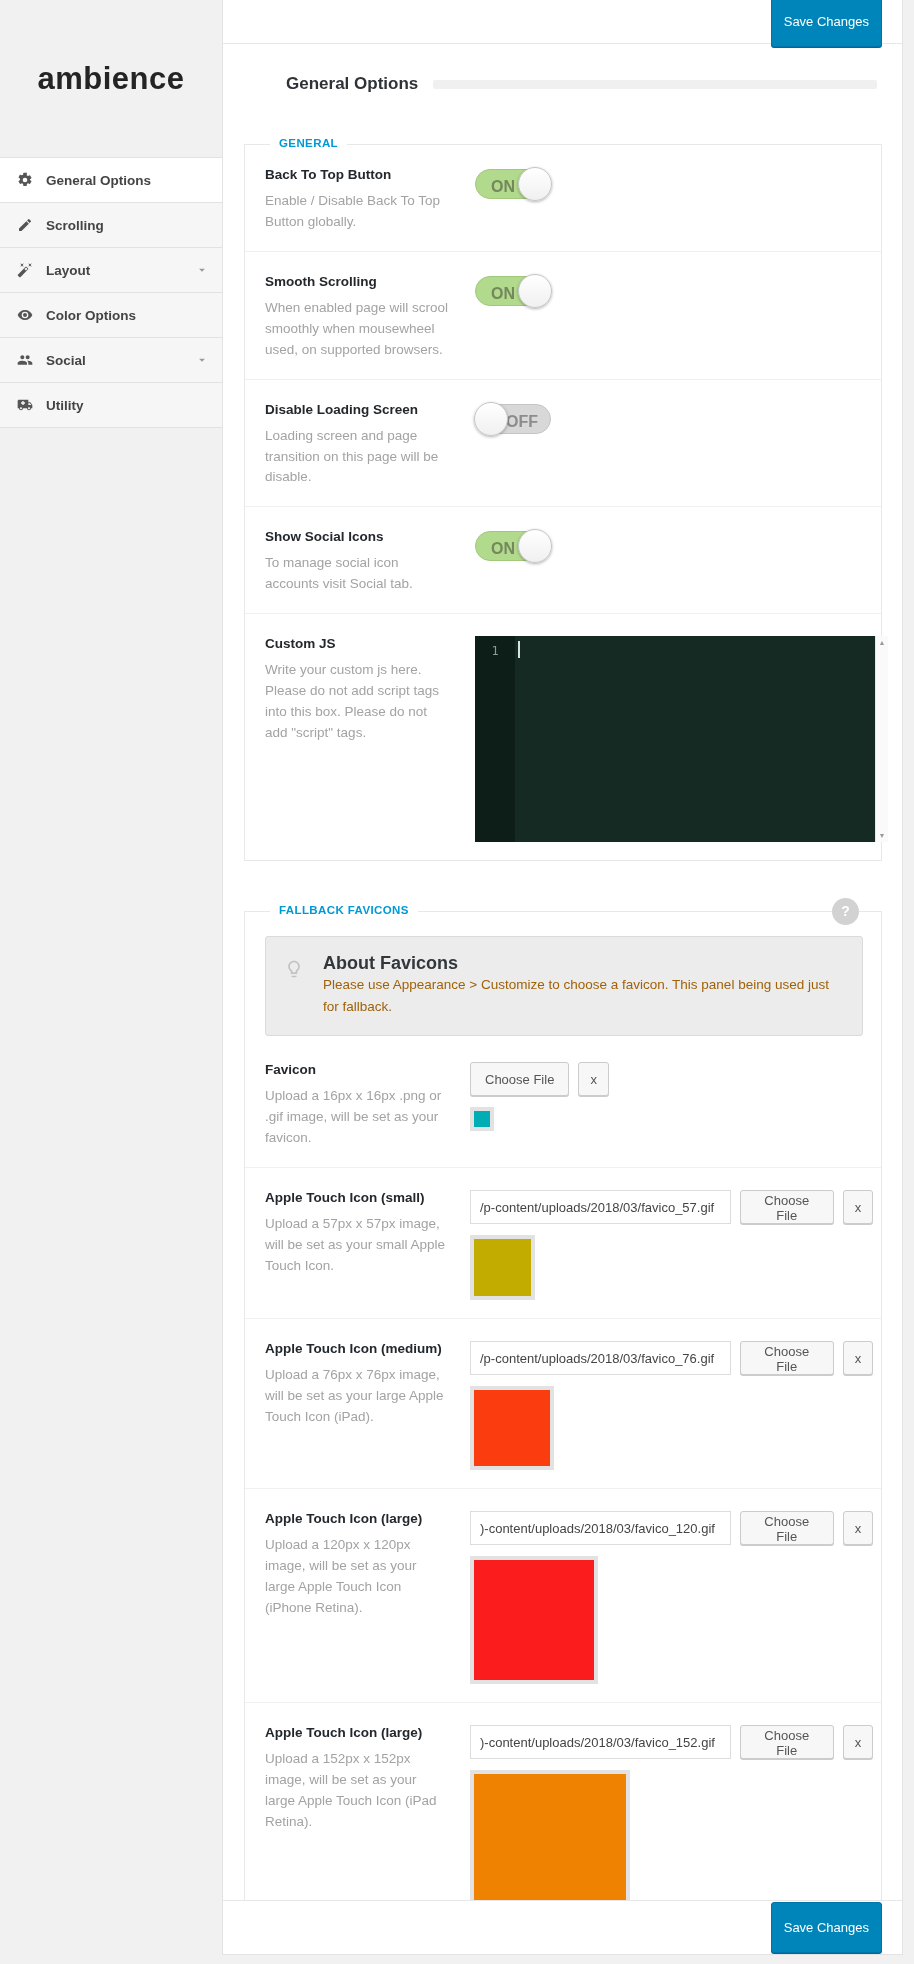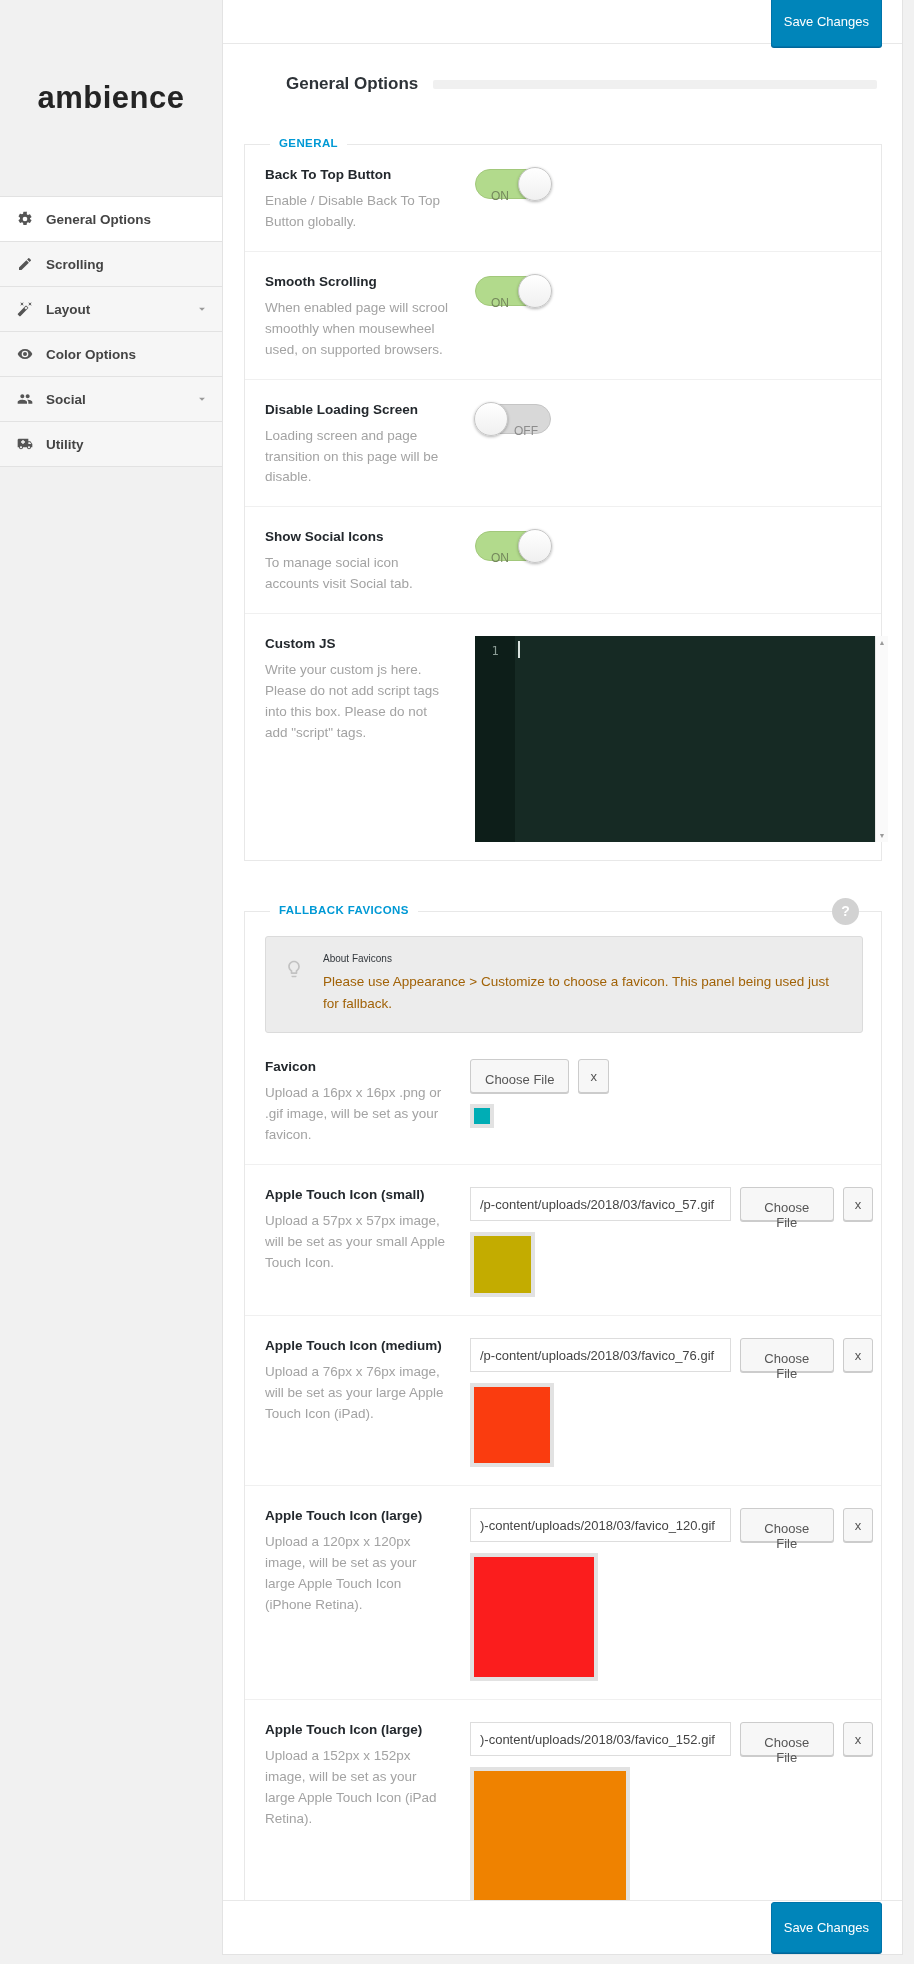--- a/index.html
+++ b/index.html
@@ -3,21 +3,21 @@
 <meta charset="utf-8">
 <style>
   * { margin:0; padding:0; box-sizing:border-box; }
   html,body { width:914px; }
   body {
     height:1964px; position:relative; background:#f1f1f1;
     font-family:"Liberation Sans", sans-serif; color:#32373c; overflow:hidden;
   }
   
   .sidebar { position:absolute; left:0; top:0; width:222px; height:1964px; background:#f1f1f1; }
-  .logo-box { height:197px; display:flex; align-items:center; justify-content:center;
+  .logo-box { height:158px; display:flex; align-items:center; justify-content:center;
               border-bottom:1px solid #e2e2e2; }
   .logo { font-size:31px; font-weight:bold; color:#242424; letter-spacing:.5px; }
   .menu-item { height:45px; display:flex; align-items:center; padding:0 17px;
                border-bottom:1px solid #e2e2e2; background:#f6f6f6; position:relative; cursor:pointer; }
   .menu-item.active { background:#ffffff; }
   .mi-icon { width:16px; height:16px; margin-right:13px; flex:0 0 16px; }
   .mi-icon svg { width:16px; height:16px; fill:#555; display:block; }
   .mi-label { font-size:13.5px; font-weight:bold; color:#444; }
   .chevron { position:absolute; right:13px; width:14px; height:14px; }
   .chevron svg { width:14px; height:14px; fill:#9a9a9a; display:block; }
@@ -39,21 +39,21 @@
   .opt-row { display:flex; padding:22px 18px 18px 20px; border-bottom:1px solid #f0f0f0; }
   .opt-row:last-child { border-bottom:none; }
   .opt-info { width:210px; padding-right:22px; flex:0 0 210px; }
   .fav-info { width:205px; padding-right:20px; flex:0 0 205px; }
   .opt-label { font-size:13.5px; font-weight:bold; color:#23282d; margin-bottom:9px; }
   .opt-desc { font-size:13.5px; color:#a3a3a3; line-height:1.55; }
   
   .toggle { position:relative; width:76px; height:30px; border-radius:16px; margin-top:2px; cursor:pointer; }
   .toggle.on  { background:#b2da8c; border:1px solid #a2c87b; }
   .toggle.off { background:#d8d8d8; border:1px solid #c5c5c5; }
-  .t-text { position:absolute; top:19px; font-size:12px; font-weight:normal; }
+  .t-text { position:absolute; top:8px; font-size:16px; font-weight:bold; }
   .toggle.on  .t-text { left:15px; color:#74885c; }
   .toggle.off .t-text { right:12px; color:#8c8c8c; }
   .knob { position:absolute; top:-3px; width:34px; height:34px; border-radius:50%;
           background:linear-gradient(#ffffff,#f0f0f0); border:1px solid #c6c6c6;
           box-shadow:0 1px 3px rgba(0,0,0,.3); }
   .toggle.on  .knob { right:-2px; }
   .toggle.off .knob { left:-2px; }
   
   .editor { display:flex; width:413px; height:206px; }
   .gutter { width:40px; background:#0d1e19; color:#8b9c95; font-family:"DejaVu Sans Mono", monospace;
@@ -64,27 +64,27 @@
                flex-direction:column; justify-content:space-between; align-items:center;
                padding:3px 0; font-size:7px; color:#9a9a9a; cursor:pointer; }
   
   .help-circle { position:absolute; top:-14px; right:22px; width:27px; height:27px; border-radius:50%;
                  background:#d2d2d2; color:#fff; font-weight:bold; font-size:14px; text-align:center;
                  line-height:27px; cursor:pointer; }
   .notice { margin:24px 18px 4px 20px; background:#ececec; border:1px solid #dbdbdb; border-radius:3px;
             padding:16px 18px 18px; display:flex; gap:17px; }
   .bulb { width:22px; flex:0 0 22px; padding-top:2px; }
   .bulb svg { width:20px; height:28px; fill:#c2c2c2; display:block; }
-  .notice-title { font-size:10px; font-weight:normal; color:#32373c; margin-bottom:7px; }
+  .notice-title { font-size:18px; font-weight:bold; color:#32373c; }
   .notice-text { font-size:13.5px; color:#a16207; line-height:1.6; }
   .file-line { display:flex; align-items:center; gap:9px; }
   .file-path { width:280px; height:34px; border:1px solid #ddd; border-radius:0;
                padding:0 9px; font-size:13px; color:#444; background:#fff;
                font-family:"Liberation Sans", sans-serif; }
-  .btn-gray { height:34px; padding:12px 14px; background:#f7f7f7; border:1px solid #ccc; border-radius:3px;
+  .btn-gray { height:34px; padding:2px 14px; background:#f7f7f7; border:1px solid #ccc; border-radius:3px;
               box-shadow:0 1px 0 #ccc; font-size:13px; color:#555; cursor:pointer;
               font-family:"Liberation Sans", sans-serif; }
   .btn-x { padding:0 11px; }
   .preview { border:4px solid #e2e2e2; margin-top:11px; }
   .sq-16  { width:24px;  height:24px; }
   .sq-57  { width:65px;  height:65px; }
   .sq-76  { width:84px;  height:84px; }
   .sq-120 { width:128px; height:128px; }
   .sq-152 { width:160px; height:160px; }
   

